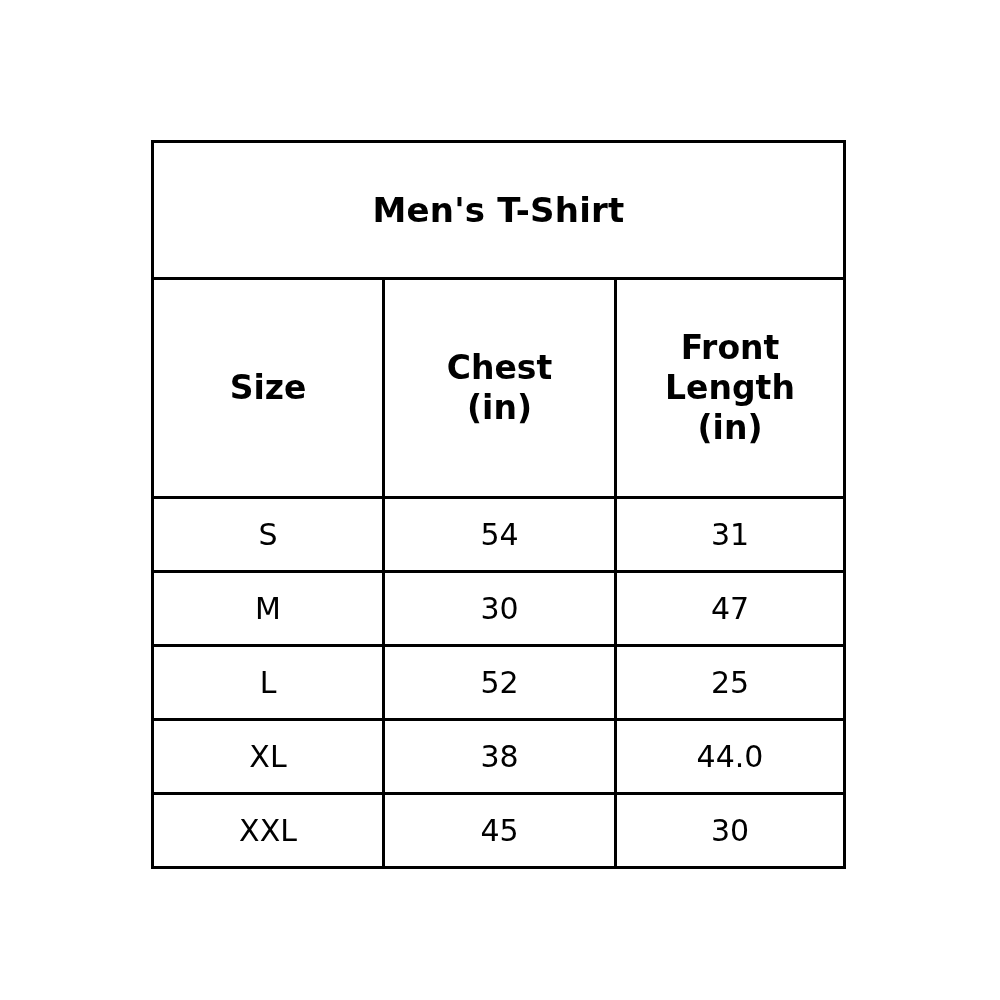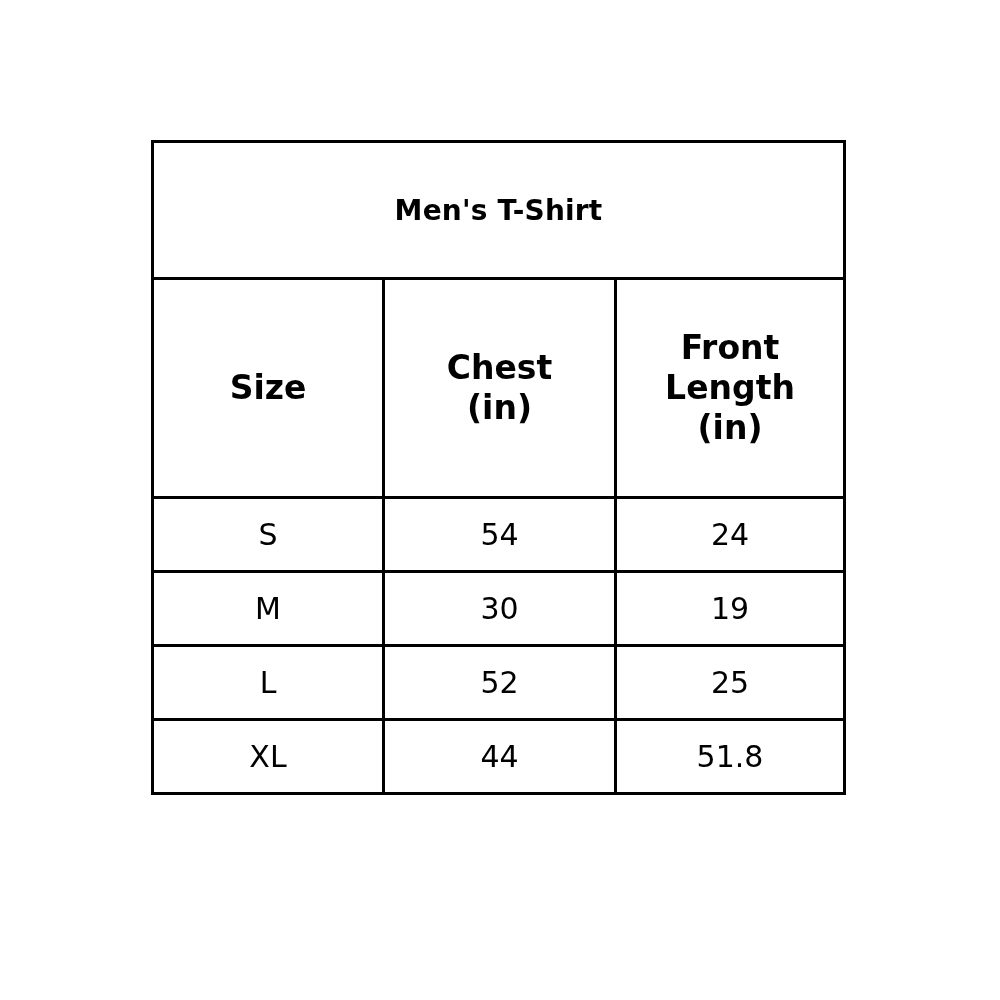--- a/index.html
+++ b/index.html
@@ -37,21 +37,21 @@
     padding: 0;
   }
 
   
   .col-size   { width: 231px; }
   .col-chest  { width: 232px; }
   .col-length { width: 229px; }
 
   .chart-title-cell {
     height: 134px;
-    font-size: 28px;
+    font-size: 34px;
     font-weight: bold;
     letter-spacing: 0.2px;
   }
 
   .header-cell {
     height: 216px;
     font-size: 33px;
     font-weight: bold;
     line-height: 1.22;
     padding: 4px 8px;
@@ -81,33 +81,38 @@
       </tr>
       <tr>
         <th class="header-cell">Size</th>
         <th class="header-cell">Chest<br>(in)</th>
         <th class="header-cell">Front<br>Length<br>(in)</th>
       </tr>
 
       <tr>
         <td class="data-cell">S</td>
         <td class="data-cell">54</td>
-        <td class="data-cell">24</td>
+        <td class="data-cell">31</td>
       </tr>
       <tr>
         <td class="data-cell">M</td>
         <td class="data-cell">30</td>
-        <td class="data-cell">19</td>
+        <td class="data-cell">47</td>
       </tr>
       <tr>
         <td class="data-cell">L</td>
         <td class="data-cell">52</td>
         <td class="data-cell">25</td>
       </tr>
       <tr>
         <td class="data-cell">XL</td>
-        <td class="data-cell">44</td>
-        <td class="data-cell">51.8</td>
+        <td class="data-cell">38</td>
+        <td class="data-cell">44.0</td>
+      </tr>
+      <tr>
+        <td class="data-cell">XXL</td>
+        <td class="data-cell">45</td>
+        <td class="data-cell">30</td>
       </tr>
     </tbody>
   </table>
 
 </div>
 
 </body></html>

